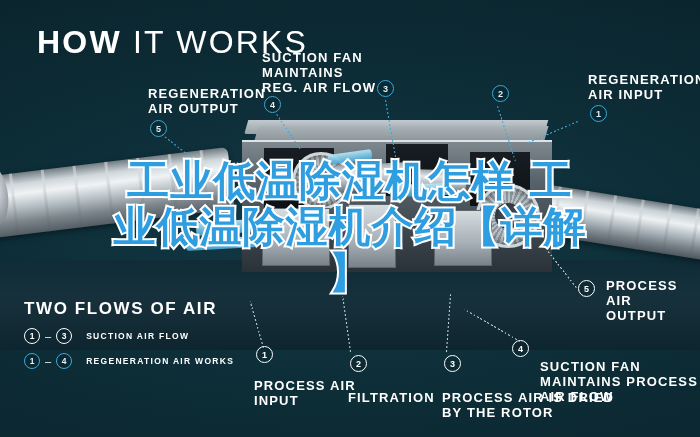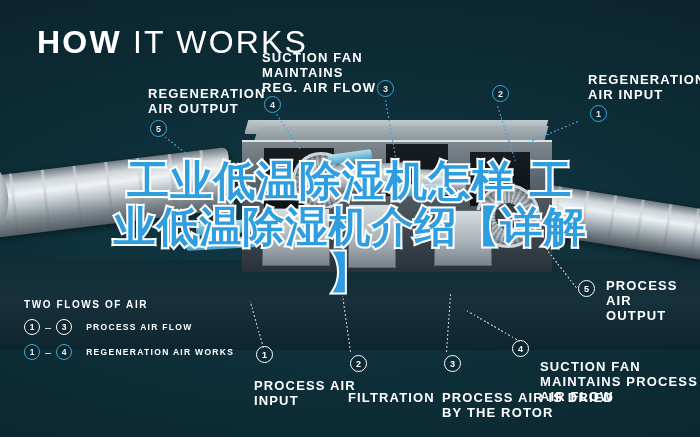--- a/index.html
+++ b/index.html
@@ -147,21 +147,21 @@
     transform-origin:0 0;
     height:1px;
     background:repeating-linear-gradient(90deg,#cfd8dd 0 2px,rgba(255,255,255,0) 2px 4px);
   }
   .leader.cyan{
     background:repeating-linear-gradient(90deg,#3ea9d6 0 2px,rgba(255,255,255,0) 2px 4px);
   }
   
   .legend{position:absolute;left:24px;top:299px;}
   .legend-title{
-    color:#fff;font-size:10px;font-weight:700;letter-spacing:1.6px;
+    color:#fff;font-size:17px;font-weight:700;letter-spacing:1.6px;
   }
   .legend-row{
     display:flex;align-items:center;margin-top:9px;
   }
   .legend-row .bul{position:relative;width:16px;height:16px;font-size:8.5px;}
   .dash{
     color:#fff;font-size:11px;margin:0 5px;
   }
   .legend-row.cyan .dash{color:#fff;}
   .legend-text{
@@ -289,21 +289,21 @@
 BY THE ROTOR</div>
   <div class="bul" style="left:444px;top:355px">3</div>
 
   <div class="legend">
     <div class="legend-title">TWO FLOWS OF AIR</div>
 
     <div class="legend-row">
       <div class="bul">1</div>
       <span class="dash">–</span>
       <div class="bul">3</div>
-      <span class="legend-text">PROCESS AIR FLOW</span>
+      <span class="legend-text">SUCTION AIR FLOW</span>
     </div>
 
     <div class="legend-row cyan">
       <div class="bul cyan">1</div>
       <span class="dash">–</span>
       <div class="bul cyan">4</div>
       <span class="legend-text">REGENERATION AIR WORKS</span>
     </div>
   </div>
 

